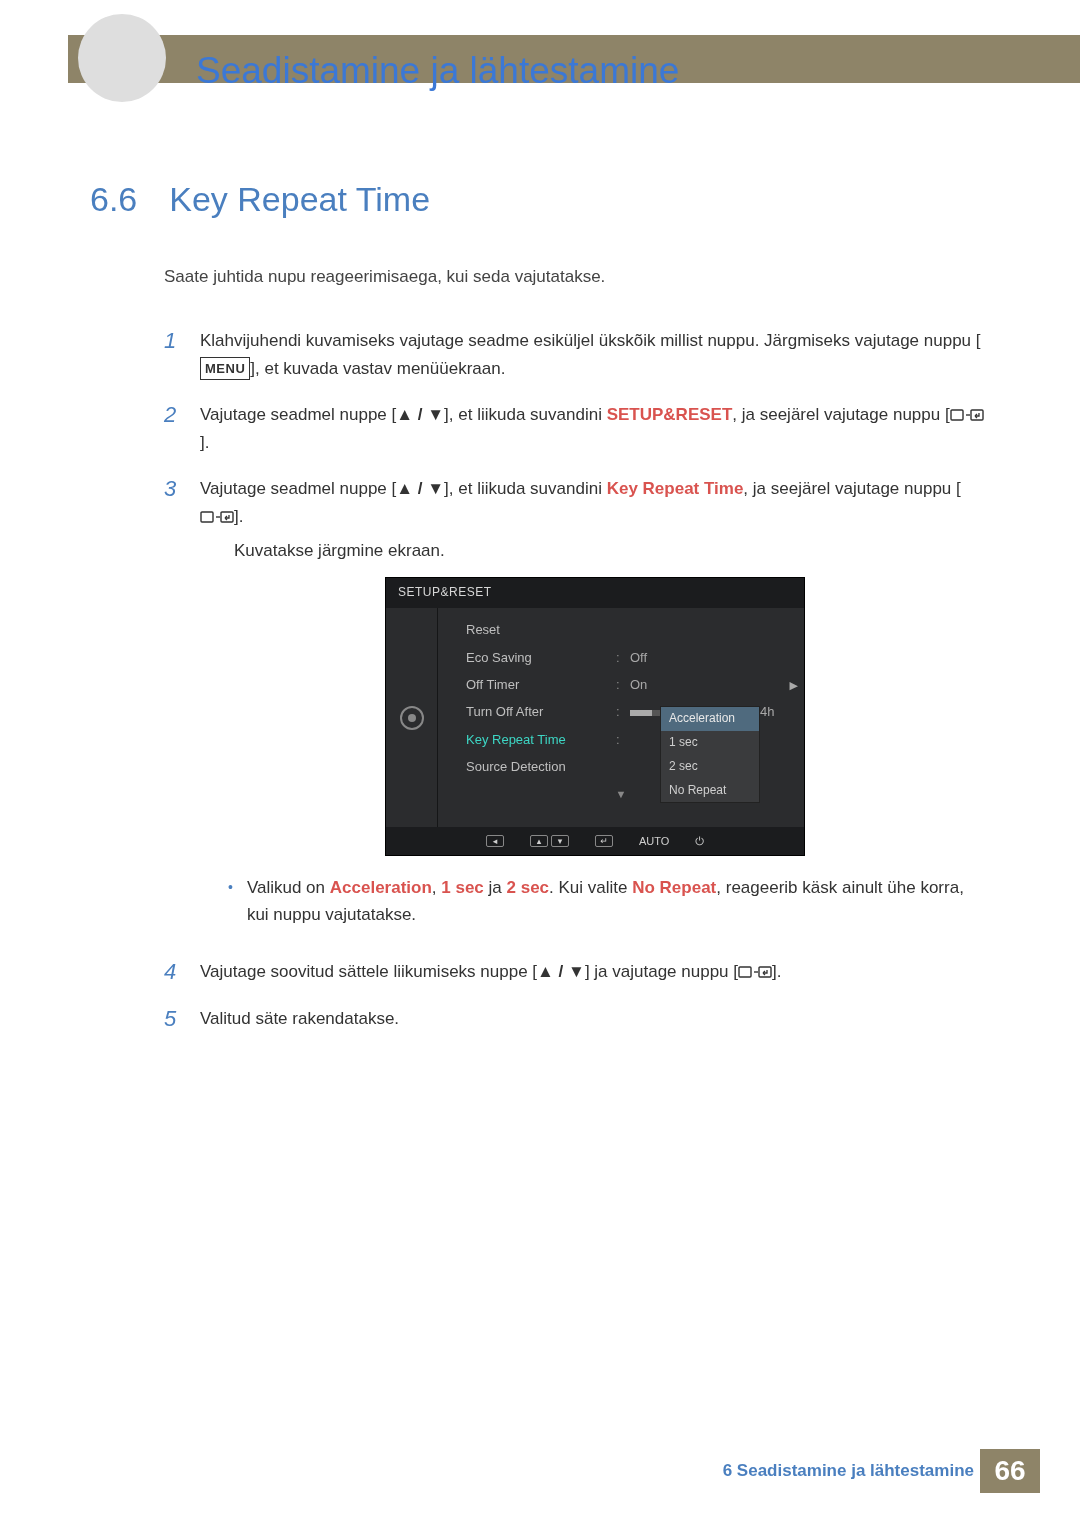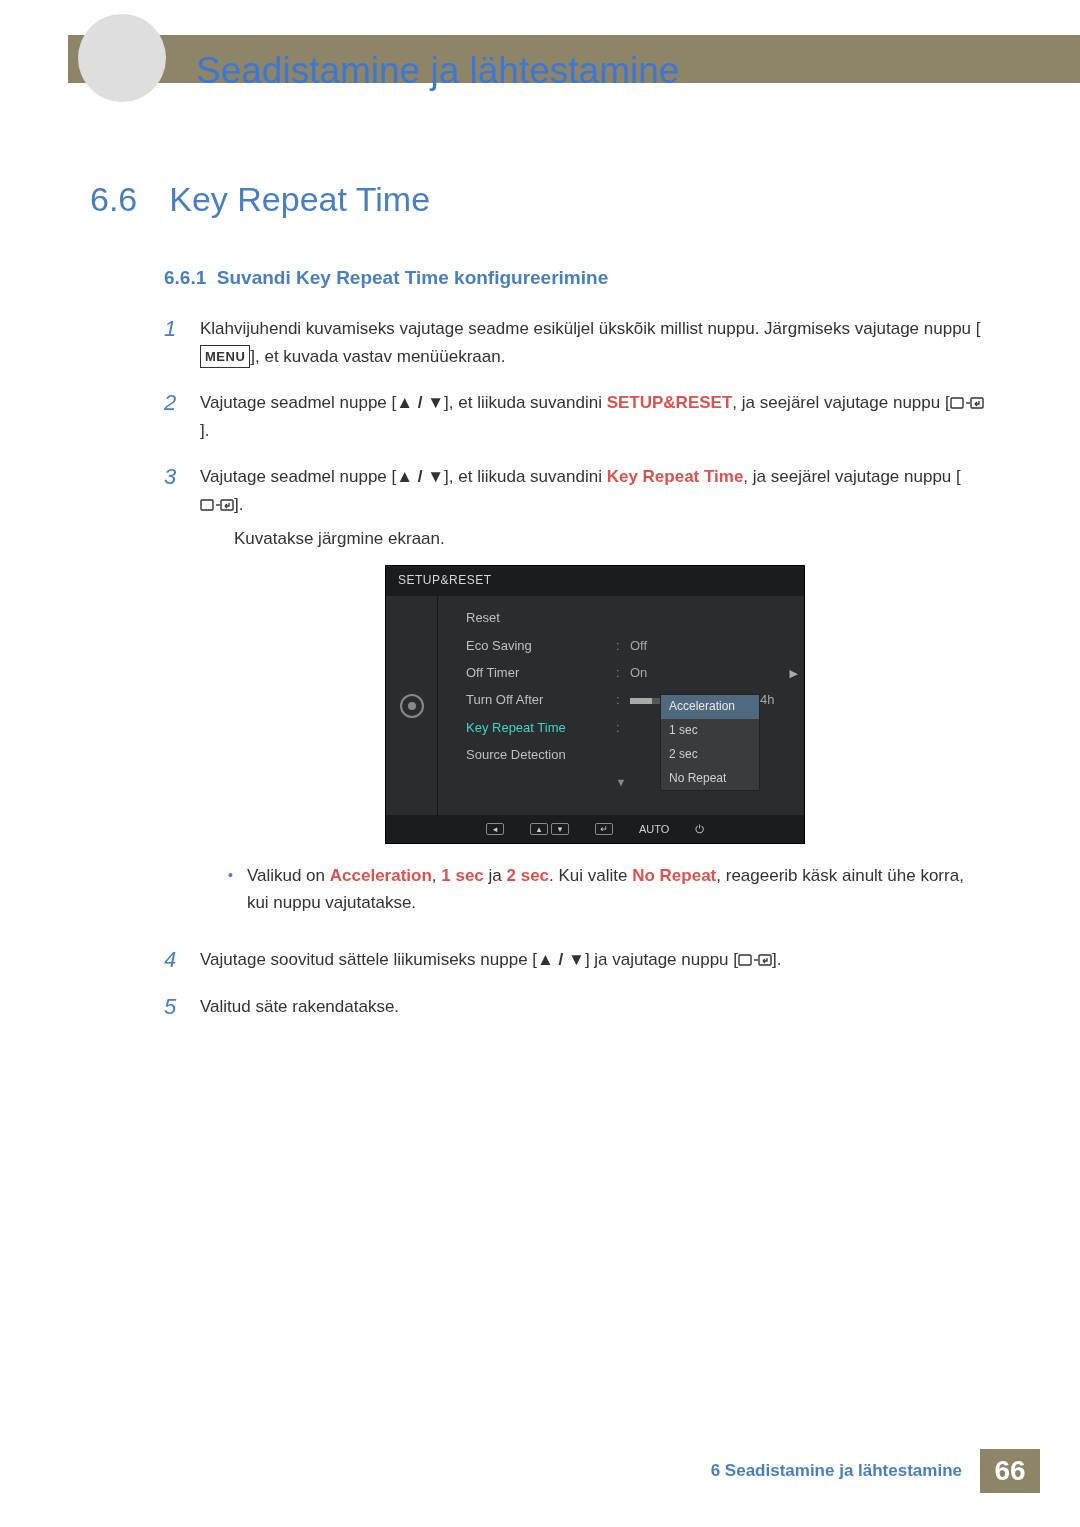--- a/index.html
+++ b/index.html
@@ -247,21 +247,21 @@
   }
   .bullet-dot { color: #4a7fbf; font-size: 14px; line-height: 1.9; }
 
   
   .footer {
     position: absolute;
     bottom: 34px;
     right: 40px;
     display: flex;
     align-items: center;
-    gap: 18px;
+    gap: 6px;
   }
   .footer-text {
     color: #4a7fbf;
     font-size: 17px;
     font-weight: bold;
   }
   .page-badge {
     background: #8e8468;
     color: #fff;
     font-size: 28px;
@@ -280,24 +280,22 @@
 <div class="chapter-circle"></div>
 <div class="page-title">Seadistamine ja lähtestamine</div>
 
 <div class="content">
 
   <div class="section-header">
     <span class="section-num">6.6</span>
     <span class="section-title">Key Repeat Time</span>
   </div>
 
-
-  <div class="subsection-header">
-    <span>6.6.1</span>&nbsp;&nbsp;<span>Suvandi Key Repeat Time konfigureerimine</span>
-  </div>
+  <div class="intro-text">Saate juhtida nupu reageerimisaega, kui seda vajutatakse.</div>
+
 
   <div class="steps">
 
     <div class="step">
       <div class="step-num">1</div>
       <div class="step-body">
         <span>Klahvijuhendi kuvamiseks vajutage seadme esiküljel ükskõik millist nuppu. Järgmiseks vajutage nuppu [</span><span class="btn-menu">MENU</span><span>], et kuvada vastav menüüekraan.</span>
       </div>
     </div>
 

